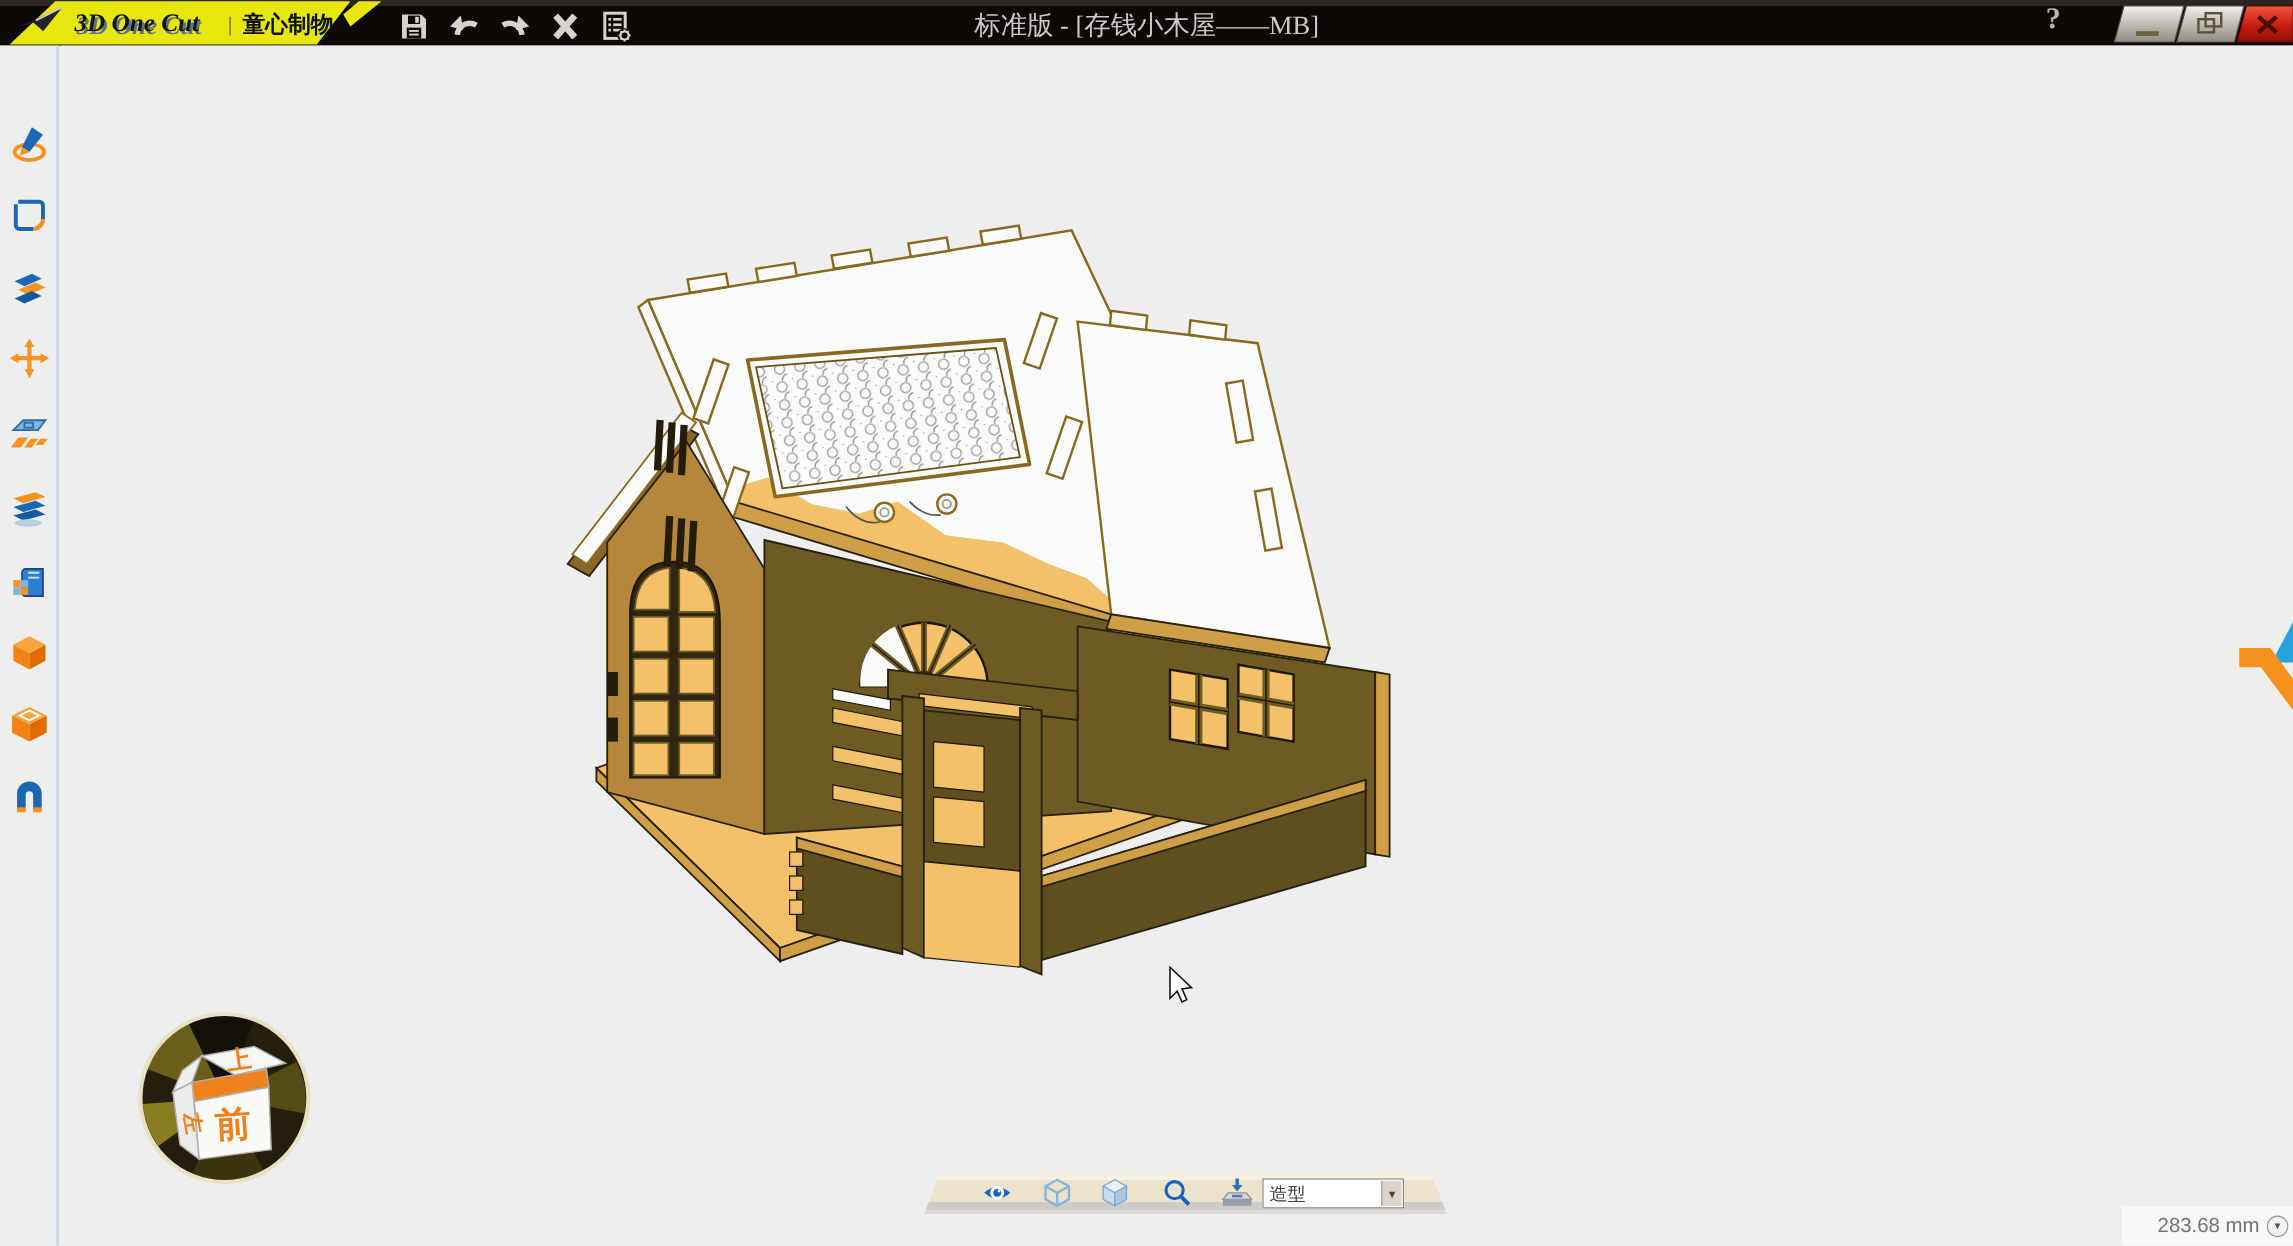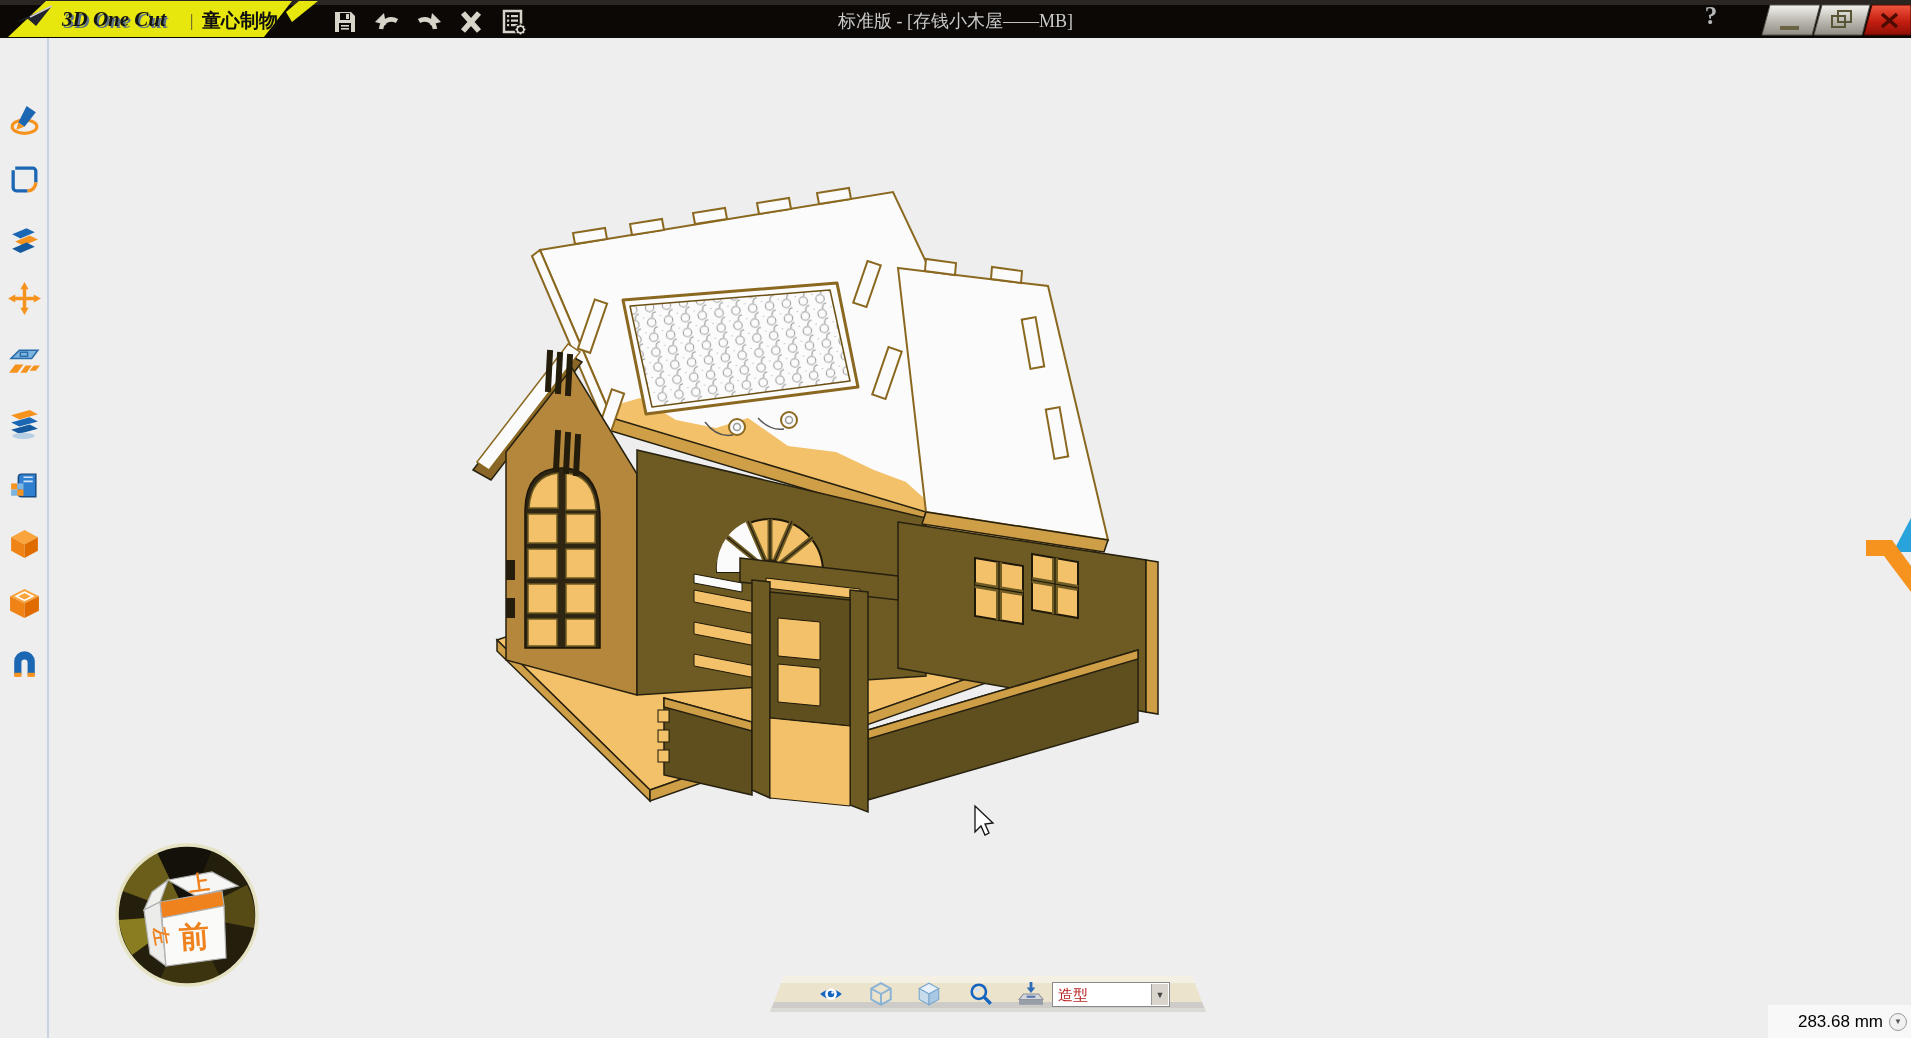--- a/index.html
+++ b/index.html
@@ -14,49 +14,49 @@
   html,body{width:1911px;height:1038px;overflow:hidden;}
   body{font-family:"Liberation Sans","DejaVu Sans",sans-serif;background:var(--canvas_bg);position:relative;}
 
   
   #titlebar{position:absolute;left:0;top:0;width:1911px;height:38px;background:var(--titlebar_bg);font-family:Liberation Serif, serif;}
   #titlebar .topstrip{position:absolute;left:0;top:0;width:100%;height:5px;background:var(--titlebar_top);}
   #logo{position:absolute;left:0;top:0;width:330px;height:38px;}
   #tb-icons{position:absolute;left:330px;top:5px;height:33px;display:flex;align-items:center;gap:12px;}
   #tb-icons .tbi{width:30px;height:30px;display:flex;align-items:center;justify-content:center;cursor:pointer;}
   #win-title{position:absolute;left:50%;top:0;transform:translateX(-50%);height:38px;line-height:42px;
-    font-size:18px;color:var(--title_text);white-space:nowrap;}
+    font-size:22px;color:var(--title_text);white-space:nowrap;}
   #help{position:absolute;left:1697px;top:2px;font-size:25px;font-weight:bold;color:#b5b5b5;width:28px;text-align:center;cursor:pointer;}
   #winbtns{position:absolute;right:0;top:0;width:160px;height:38px;}
 
   
   #sidebar{position:absolute;left:0;top:38px;width:49px;height:1000px;background:var(--canvas_bg);border-right:2px solid #c9d2e2;}
   .side-ic{position:absolute;left:7px;width:35px;height:35px;cursor:pointer;}
 
   
   #viewport{position:absolute;left:51px;top:38px;right:0;bottom:0;background:var(--canvas_bg);}
   #scene{position:absolute;left:0;top:0;}
 
   
   #viewcube{position:absolute;left:61px;top:802px;width:150px;height:150px;cursor:pointer;}
 
   
   #dock{position:absolute;left:719px;top:938px;width:436px;height:36px;
     clip-path:polygon(14px 0,422px 0,436px 36px,0 36px);
     background:linear-gradient(#f4f0e4 0 7px,#ece3cd 7px 26px,#cdccc8 26px 32px,#dbdad6 32px 36px);}
   .dock-ic{position:absolute;top:5px;width:26px;height:26px;cursor:pointer;}
   #combo{position:absolute;left:282px;top:6px;width:118px;height:25px;background:#fff;border:1px solid #8a8a8a;cursor:pointer;}
-  #combo .val{position:absolute;left:5px;top:3px;font-size:15px;color:#b91c1c;}
+  #combo .val{position:absolute;left:5px;top:3px;font-size:15px;color:#404040;}
   #combo .btn{position:absolute;right:1px;top:1px;bottom:1px;width:17px;background:#d9d5cd;border-left:1px solid #9a9a9a;
     display:flex;align-items:center;justify-content:center;font-size:9px;color:#444;}
 
   
   #measure{position:absolute;left:1717px;top:967px;width:143px;height:33px;background:#f8f8f8;
     display:flex;align-items:center;justify-content:flex-end;gap:6px;padding-right:4px;}
-  #measure .txt{font-size:17px;color:#000000;}
+  #measure .txt{font-size:17px;color:#737373;}
   #measure .circ{width:18px;height:18px;border:1px solid #9a9a9a;border-radius:50%;background:#f1f1f1;
     display:flex;align-items:center;justify-content:center;font-size:8px;color:#555;cursor:pointer;}
 
   
   .f-white{fill:var(--house_white);} .f-tan{fill:var(--house_tan);} .f-tand{fill:var(--house_tan_dark);}
   .f-brown{fill:var(--house_brown);} .f-olive{fill:var(--house_olive);} .f-olived{fill:var(--house_olive_dark);}
   .s-out{stroke:var(--outline);stroke-width:1.5;} .s-roof{stroke:var(--roof_line);stroke-width:2;}
   text{user-select:none;}
 </style>
 </head>

